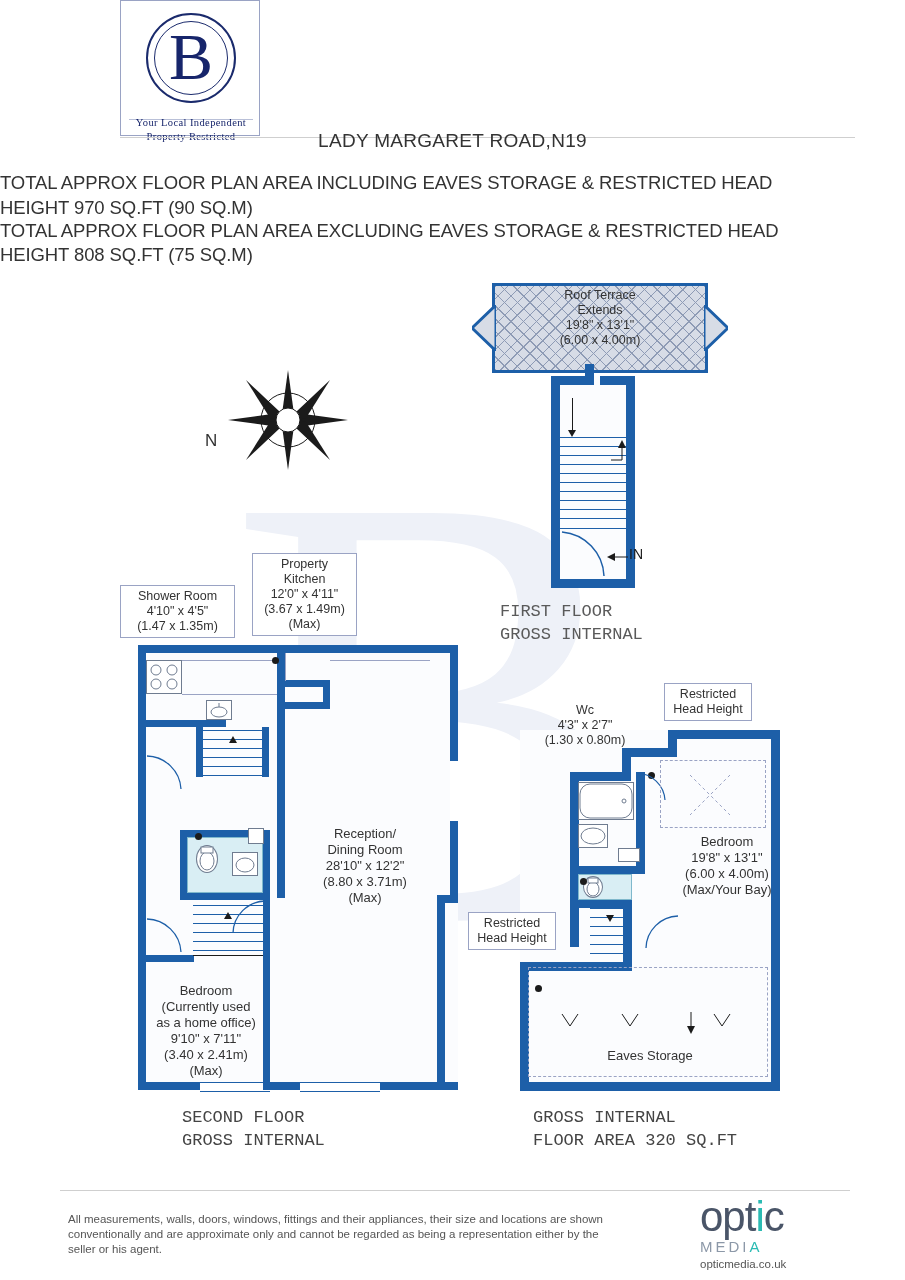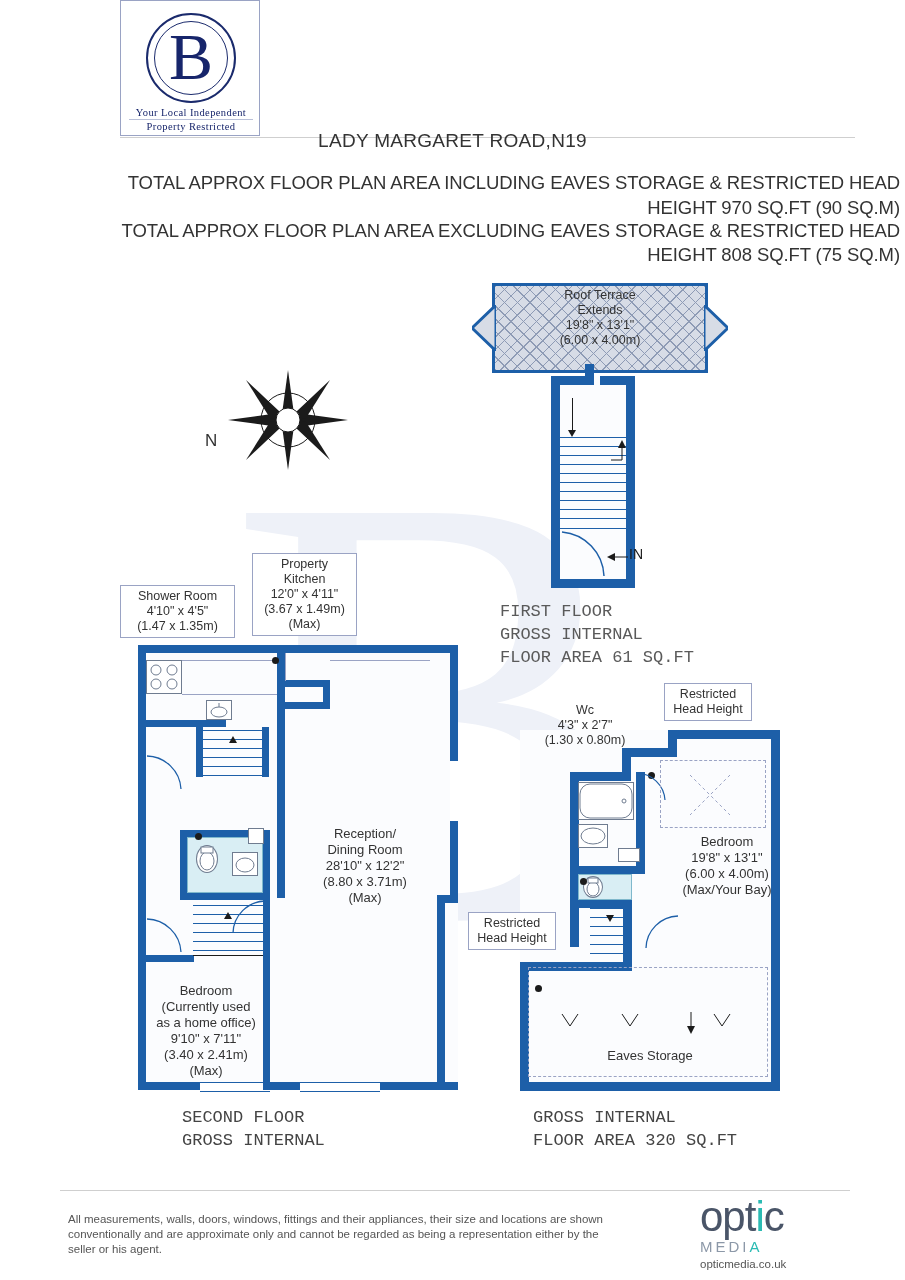--- a/index.html
+++ b/index.html
@@ -18,29 +18,29 @@
   
   #logo-box{left:120px;top:0;width:140px;height:136px;border:1px solid #9aa3c4;
     background:#ffffff;box-sizing:border-box;}
   #logo-circle-outer{left:25px;top:12px;width:90px;height:90px;border-radius:50%;
     border:2px solid #1a2a6c;box-sizing:border-box;}
   #logo-circle-inner{left:33px;top:20px;width:74px;height:74px;border-radius:50%;
     border:1px solid #1a2a6c;box-sizing:border-box;}
   #logo-letter{left:25px;top:16px;width:90px;height:80px;line-height:80px;text-align:center;
     font-family:"Liberation Serif", serif;font-size:66px;color:#17256b;font-weight:400;}
   #logo-tag1,#logo-tag2{width:140px;left:0;text-align:center;
-    font-family:"Liberation Serif", serif;font-size:10.5px;color:#17256b;letter-spacing:.4px;}
+    font-family:"Liberation Serif", serif;font-size:10.5px;color:#17256b;letter-spacing:.4px;margin-top:10px;}
   #logo-tag1{top:106px;}
   #logo-tag2{top:120px;}
   #logo-rule{left:8px;top:118px;width:124px;height:1px;background:#b9c0d8;}
   
   #hdr-rule{left:120px;top:137px;width:735px;height:1px;background:#cfcfcf;}
   #title{left:0;top:130px;width:905px;text-align:center;font-size:19px;color:#333;
     letter-spacing:.3px;}
-  .hline{left:0;width:860px;text-align:right;font-size:18.5px;color:#333;letter-spacing:-.1px;margin-left:40px;}
+  .hline{left:0;width:860px;text-align:left;font-size:18.5px;color:#333;letter-spacing:-.1px;}
   #h1{top:172px;} #h2{top:197px;} #h3{top:220px;} #h4{top:244px;}
   
   #compass{left:228px;top:370px;width:120px;height:100px;}
   #compass-n{left:205px;top:431px;font-size:17px;color:#333;}
   
   .wall{background:#1d5fa8;position:absolute;}
   .room{position:absolute;background:#fbfcfe;}
   .lbl{position:absolute;text-align:center;font-size:12.5px;line-height:15px;color:#333;}
   .lbl.big{font-size:13px;line-height:16px;}
   .floor-cap{position:absolute;font-size:17px;line-height:23px;color:#5a5a5a;font-family:Liberation Mono, monospace;}
@@ -180,21 +180,20 @@
   <svg width="22" height="12" viewBox="0 0 22 12">
       <line x1="21" y1="6" x2="4" y2="6" stroke="#1b1b1b" stroke-width="1"></line>
       <polygon points="0,6 8,2 8,10" fill="#1b1b1b"></polygon>
     </svg>
 </div>
 <div class="abs" style="left:629px;top:546px;font-size:14px;color:#1b1b1b;">IN</div>
 
 <div class="abs floor-cap" style="left:500px;top:600px;width:300px;">
   <div>FIRST FLOOR</div>
   <div>GROSS INTERNAL</div>
-  <div>FLOOR AREA 61 SQ.FT</div>
 </div>
 
 <div class="abs room" style="left:138px;top:645px;width:320px;height:445px;"></div>
 
 <div class="wall" style="left:138px;top:645px;width:320px;height:8px;"></div>
 <div class="wall" style="left:138px;top:645px;width:8px;height:100px;"></div>
 <div class="wall" style="left:138px;top:840px;width:8px;height:250px;"></div>
 <div class="wall" style="left:138px;top:745px;width:8px;height:95px;"></div>
 <div class="wall" style="left:138px;top:1082px;width:320px;height:8px;"></div>
 <div class="wall" style="left:450px;top:645px;width:8px;height:250px;"></div>

